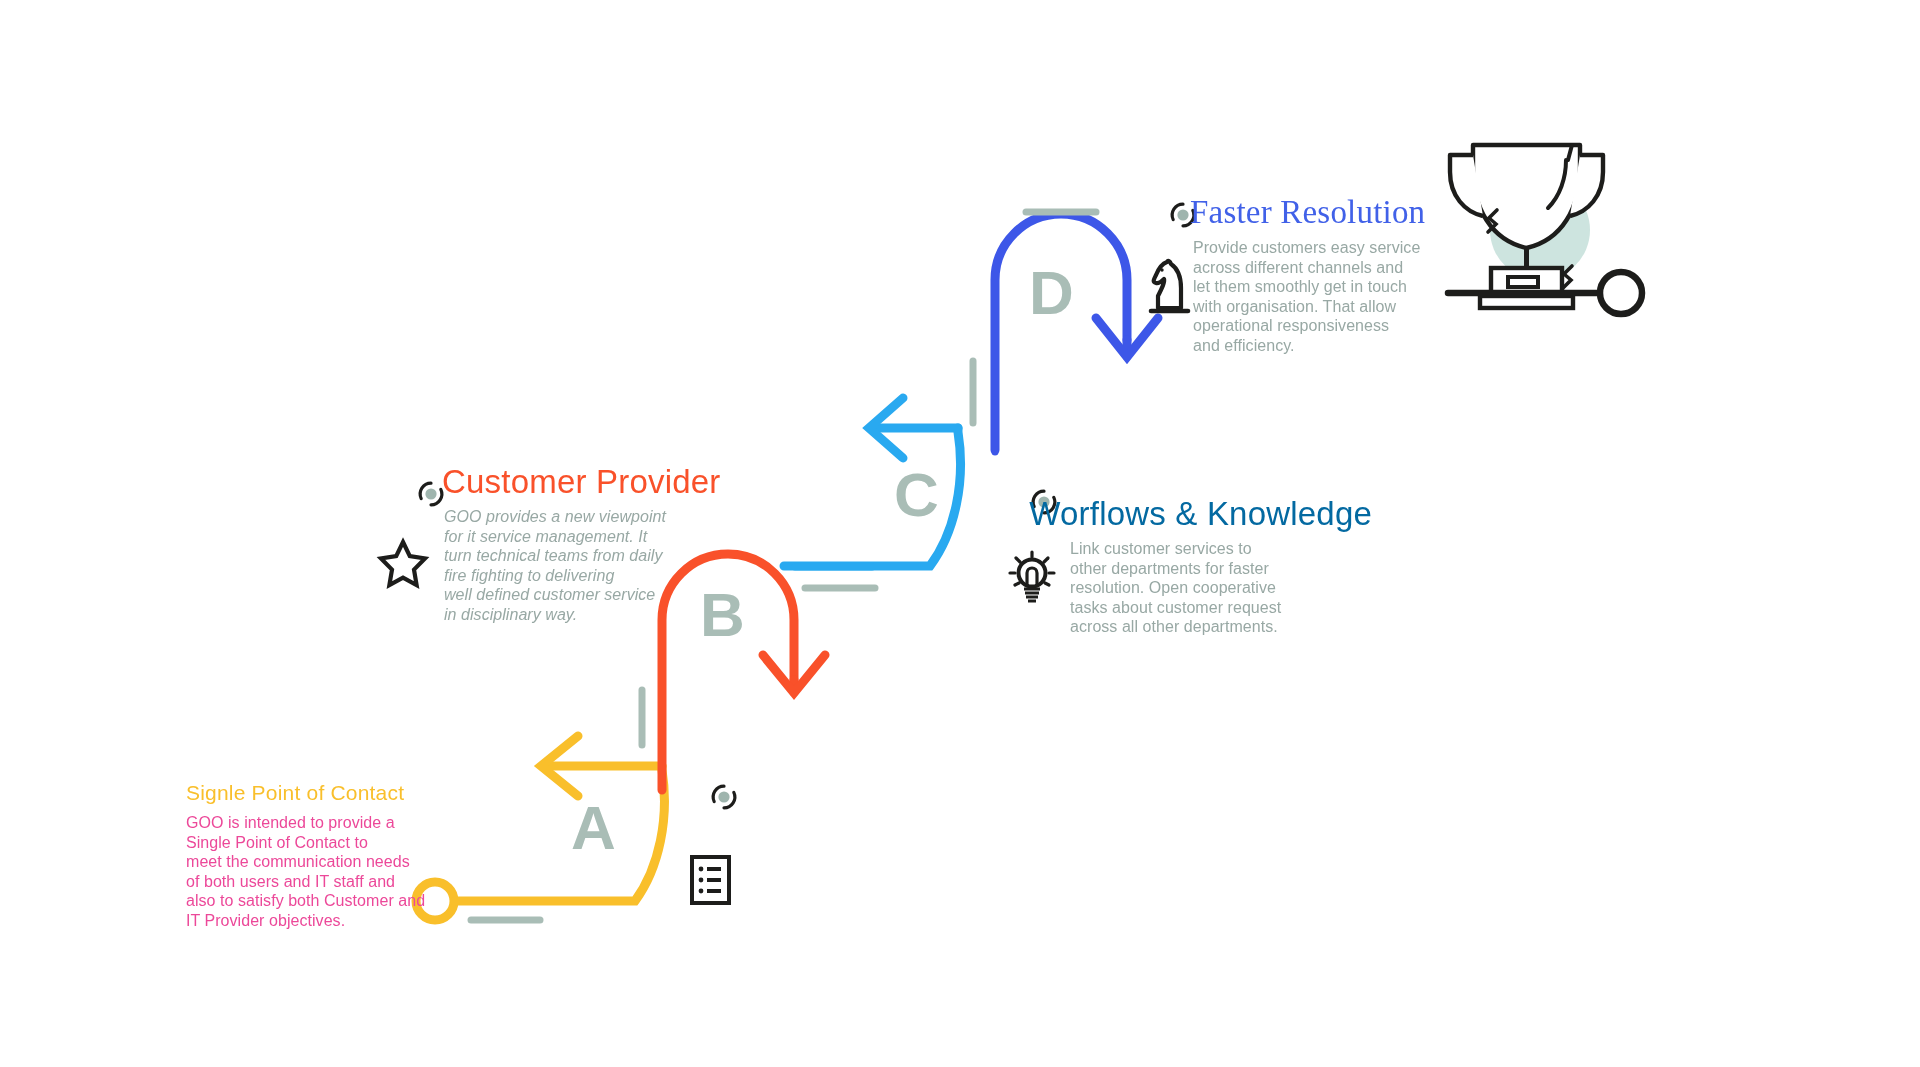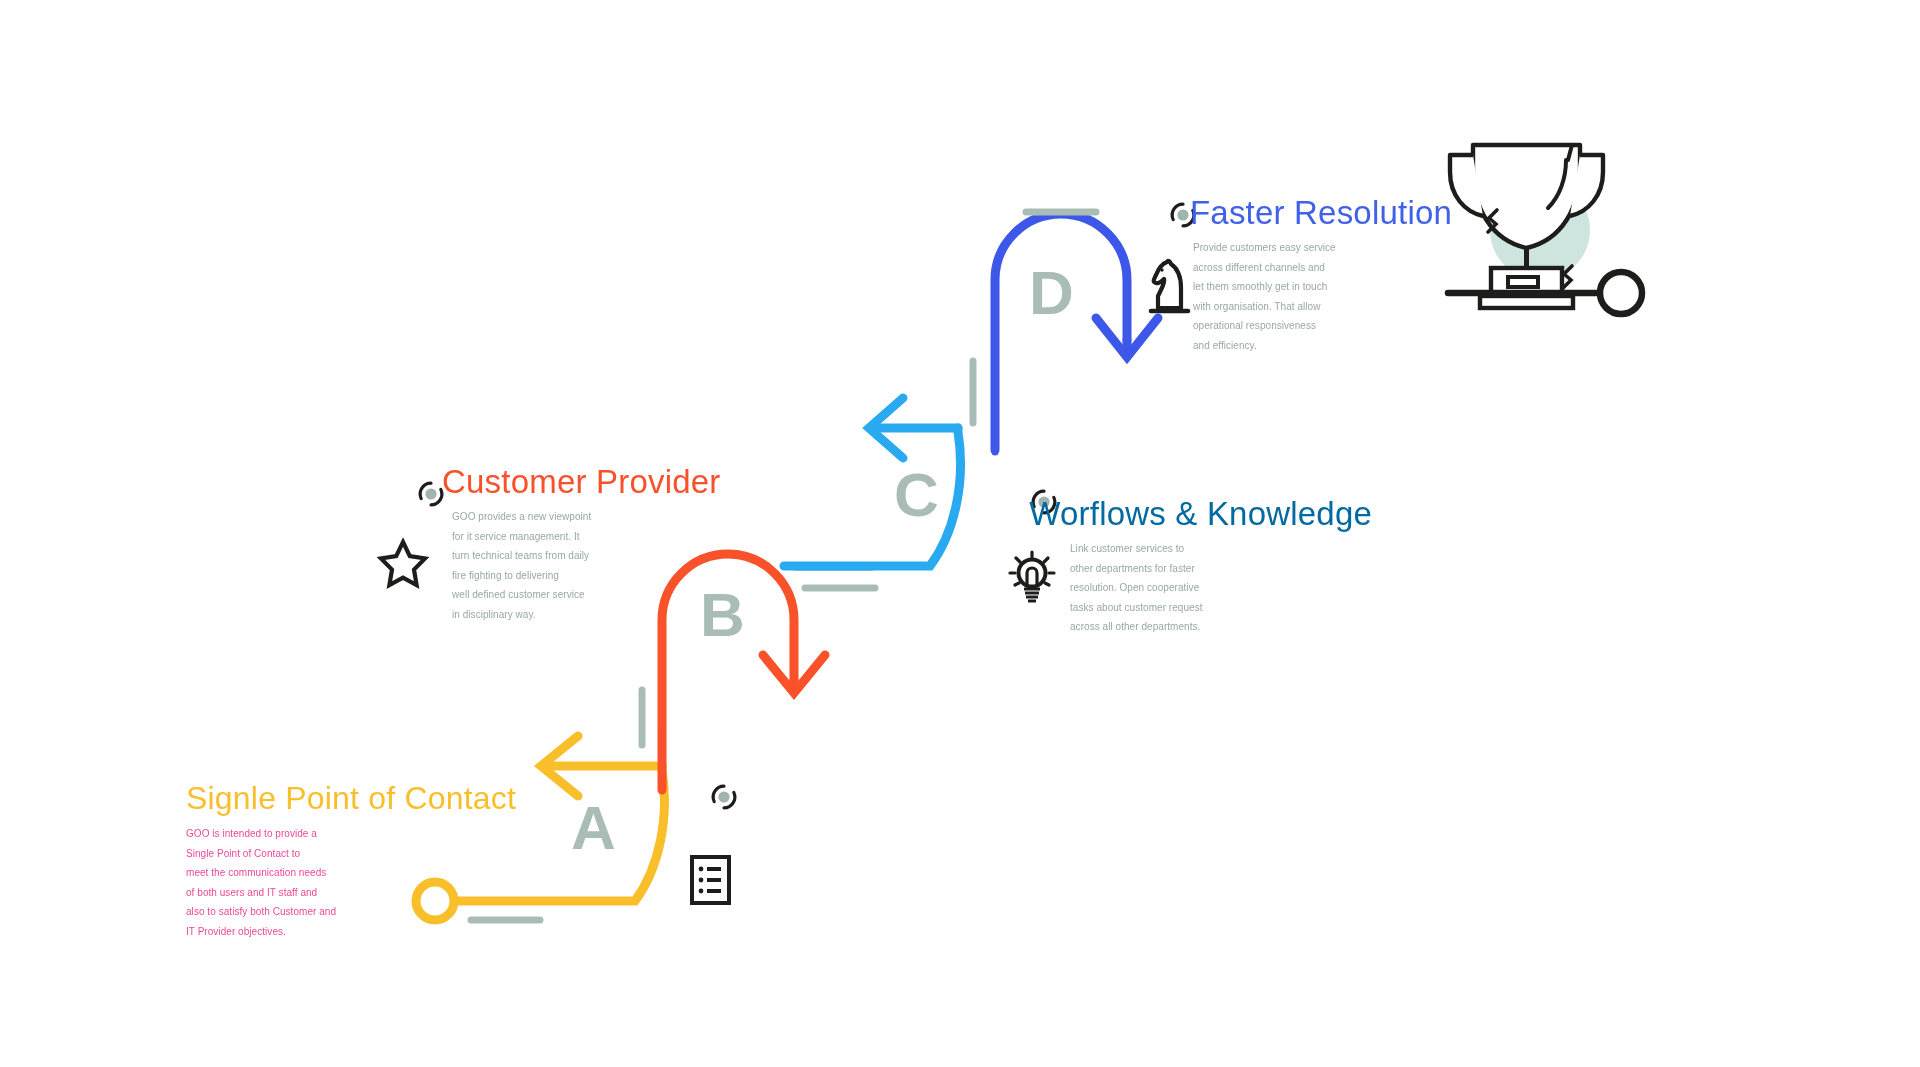--- a/index.html
+++ b/index.html
@@ -38,51 +38,51 @@
   }
   .title {
     font-family: "Liberation Sans", sans-serif;
     font-weight: 400;
     font-size: 33px;
     letter-spacing: 0.2px;
     line-height: 1;
   }
   .body-text {
     font-family: "Liberation Sans", sans-serif;
-    font-size: 10px;
+    font-size: 16px;
     line-height: 19.6px;
     color: #98a8a4;
     white-space: pre-line;
     letter-spacing: 0.05px;
   }
   .letter {
     position: absolute;
     font-family: "Liberation Sans", sans-serif;
     font-weight: bold;
     font-size: 62px;
     color: #a9bdb6;
     line-height: 1;
     letter-spacing: 0.5px;
   }
 
   
   #block-a { left: 186px; top: 782px; width: 360px; }
-  #block-a .title { color: #f9bf2b; font-size: 32px; text-align: center; }
+  #block-a .title { color: #f9bf2b; font-size: 21px; text-align: center; }
   #block-a .body-text { margin-top: 10px; color: #ec4899; }
 
   #block-b { left: 412px; top: 465px; width: 340px; }
   #block-b .title { color: #f9512a; }
-  #block-b .body-text { margin-left: 40px; margin-top: 9px; }
+  #block-b .body-text { margin-left: 32px; margin-top: 9px; font-style: italic; }
 
   #block-c { left: 1022px; top: 477px; width: 350px; }
   #block-c .title { color: #0369a1; margin-top: 20px; }
   #block-c .body-text { margin-left: 48px; margin-top: 9px; }
 
   #block-d { left: 1160px; top: 196px; width: 350px; }
-  #block-d .title { color: #4161e8; }
+  #block-d .title { color: #4161e8; font-family: Liberation Serif, serif; }
   #block-d .body-text { margin-left: 33px; margin-top: 9px; }
 </style>
 </head>
 <body>
 
 <div id="stage">
 
   <svg class="svg-layer" viewBox="0 0 1920 1067">
 
     <g>

